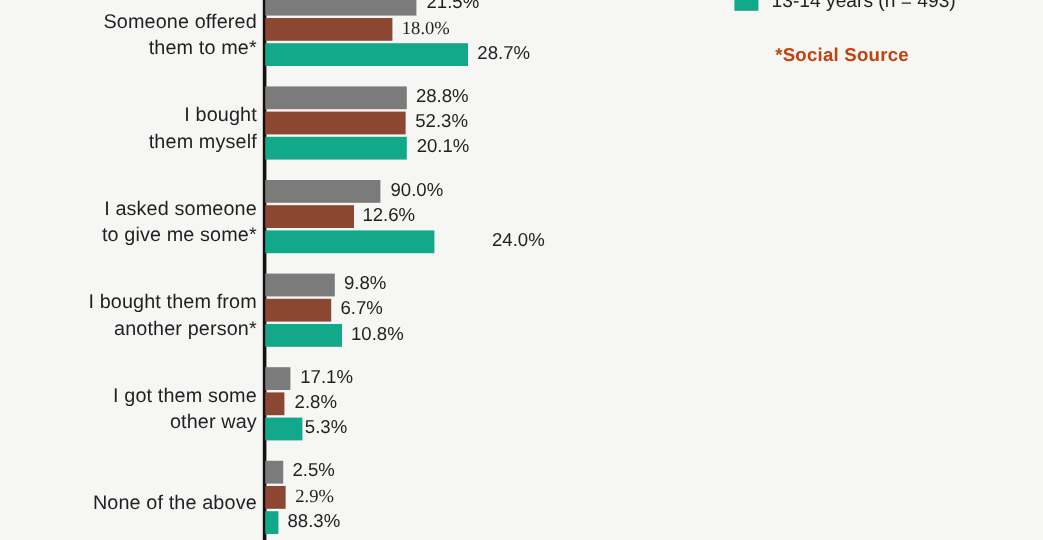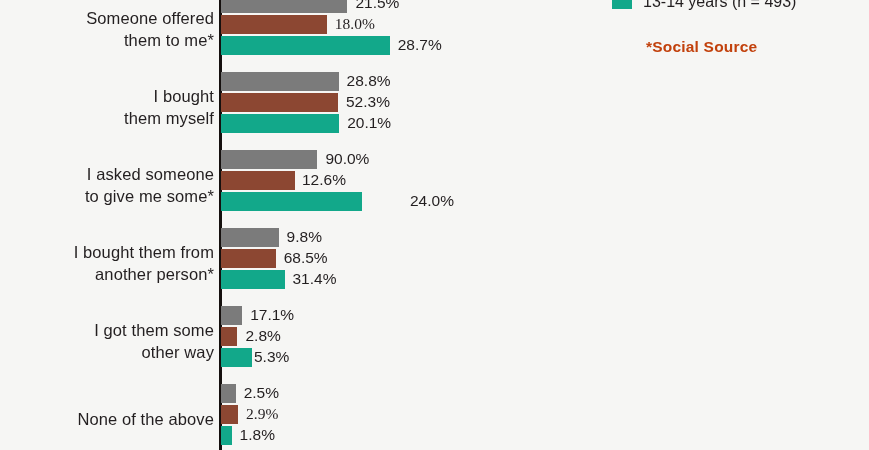--- a/index.html
+++ b/index.html
@@ -175,25 +175,25 @@
       <div class="group" style="top: 228px;">
         <div class="cat-label" style="top: 13px;">I bought them from
 another person*</div>
         <div class="bars">
           <div class="bar-row">
             <div class="bar gray" style="width: 57.624px;"></div>
             <span class="bar-val" style="left: 65.624px;">9.8%</span>
           </div>
           <div class="bar-row">
             <div class="bar brown" style="width: 54.684px;"></div>
-            <span class="bar-val" style="left: 62.684px;">68.5%</span>
+            <span class="bar-val" style="left: 62.684px;">6.7%</span>
           </div>
           <div class="bar-row">
             <div class="bar teal" style="width: 63.504px;"></div>
-            <span class="bar-val" style="left: 71.504px;">31.4%</span>
+            <span class="bar-val" style="left: 71.504px;">10.8%</span>
           </div>
         </div>
       </div>
       <div class="group" style="top: 306px;">
         <div class="cat-label" style="top: 13px;">I got them some
 other way</div>
         <div class="bars">
           <div class="bar-row">
             <div class="bar gray" style="width: 21.168px;"></div>
             <span class="bar-val" style="left: 29.168px;">17.1%</span>
@@ -214,21 +214,21 @@
           <div class="bar-row">
             <div class="bar gray" style="width: 14.7px;"></div>
             <span class="bar-val" style="left: 22.7px;">2.5%</span>
           </div>
           <div class="bar-row">
             <div class="bar brown" style="width: 17.052px;"></div>
             <span class="bar-val" style="left: 25.052px; font-family: Liberation Serif, serif;">2.9%</span>
           </div>
           <div class="bar-row">
             <div class="bar teal" style="width: 10.584px;"></div>
-            <span class="bar-val" style="left: 18.584px;">1.8%</span>
+            <span class="bar-val" style="left: 18.584px;">88.3%</span>
           </div>
         </div>
       </div>
       <div class="group" style="top: 462px;">
         <div class="bars">
           <div class="bar-row"></div>
           <div class="bar-row"></div>
           <div class="bar-row"></div>
         </div>
       </div>

